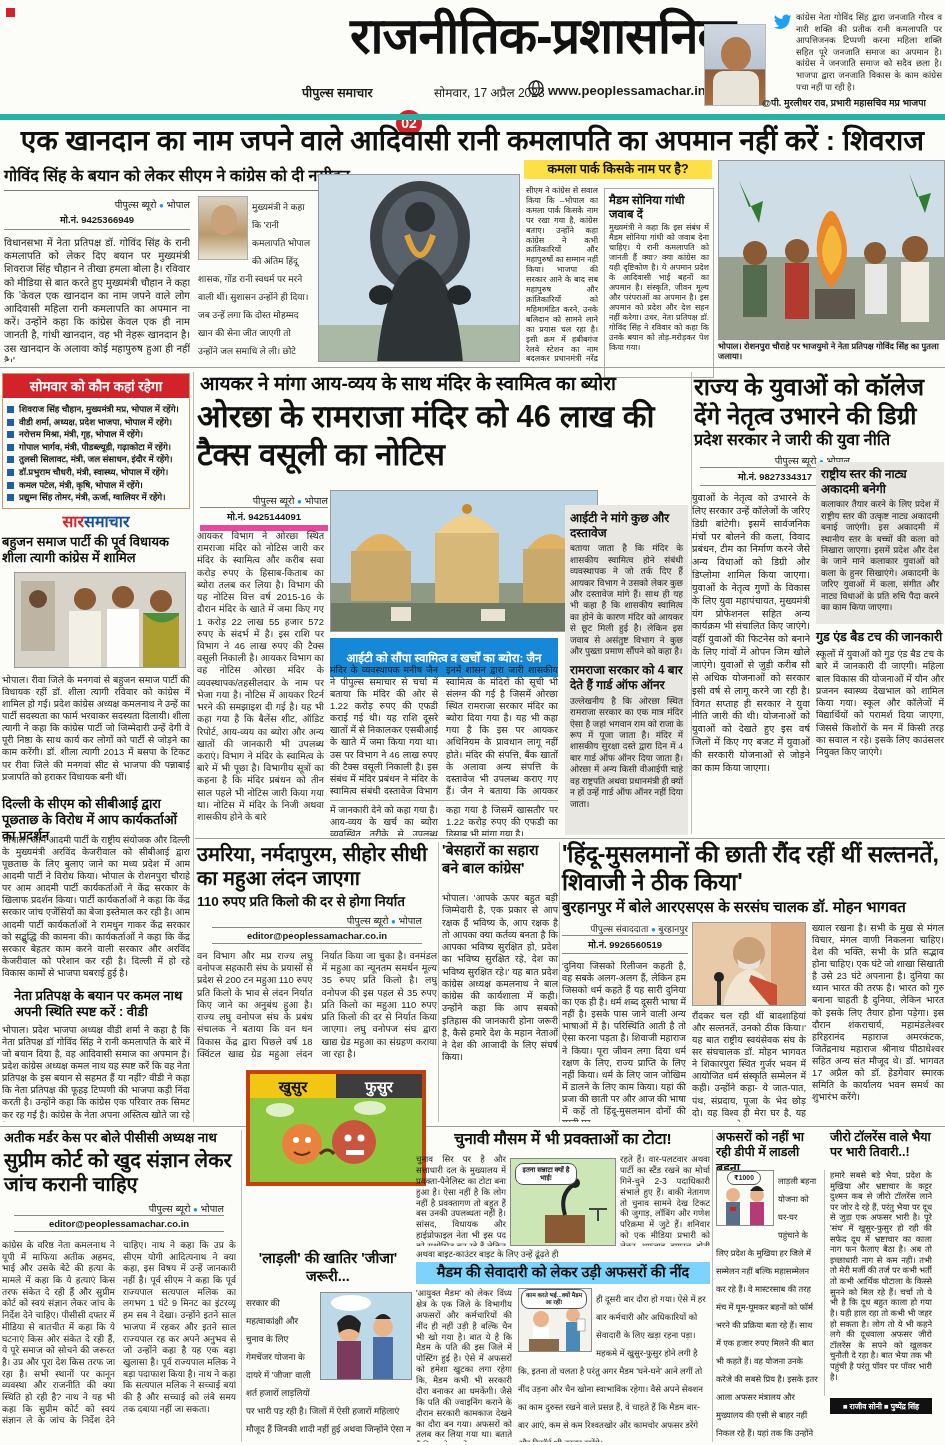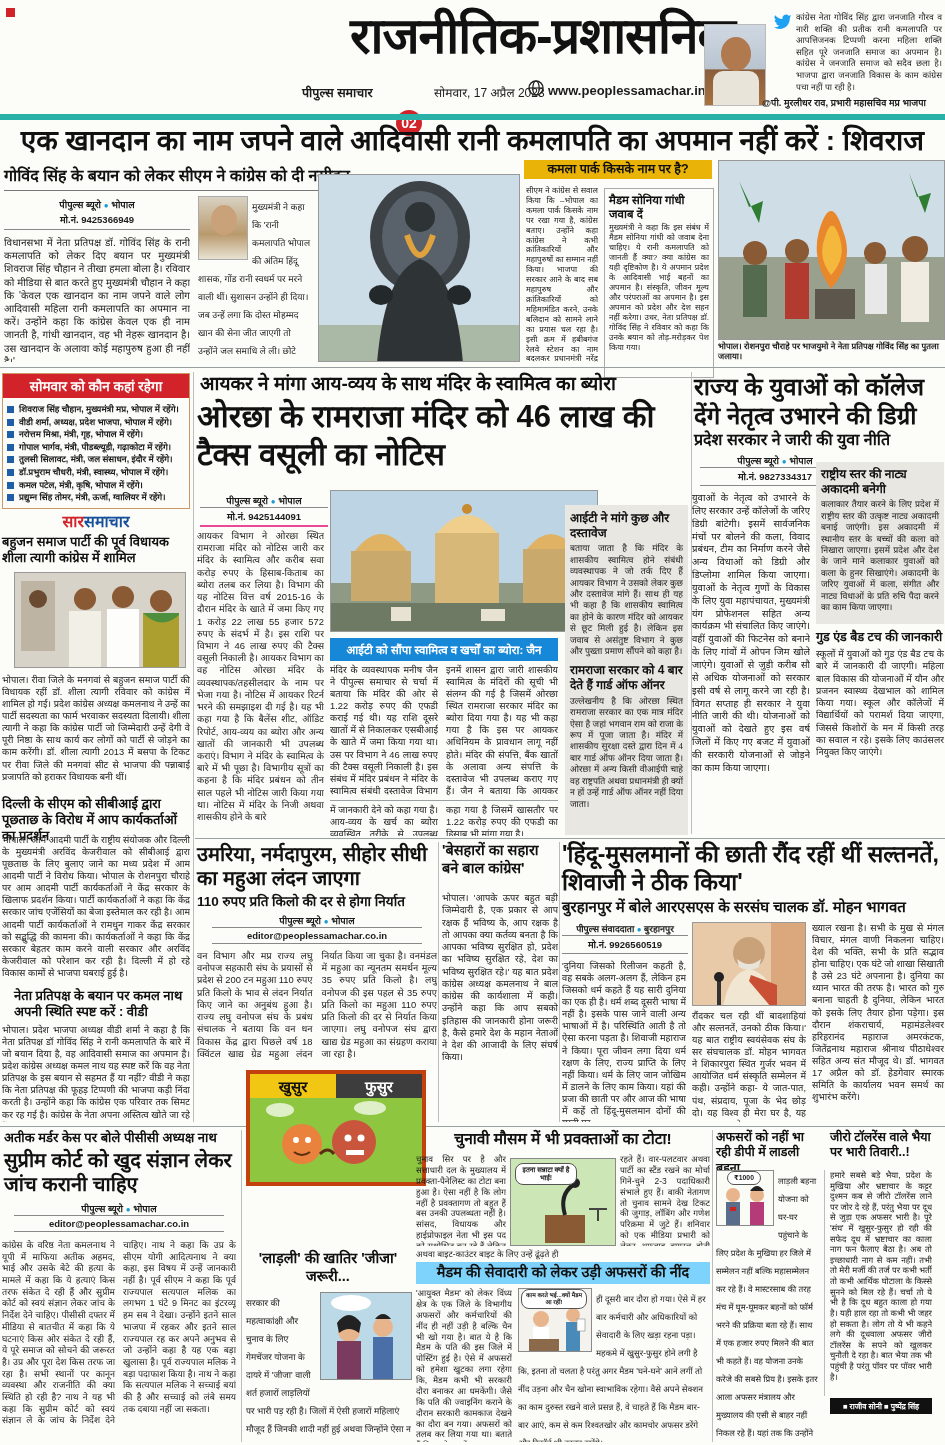--- a/index.html
+++ b/index.html
@@ -10,21 +10,21 @@
   .jt{ text-align:justify; }
   .ov{ overflow:hidden; }
   .b{ font-weight:bold; }
   .ctr{ text-align:center; }
   .red{ color:#d2232a; }
   .blue{ color:#164f9b; }
   .hl{ font-weight:bold; color:#111; line-height:1.22; }
   .body10{ font-size:10px; line-height:1.32; }
   .body9{ font-size:9.3px; line-height:1.3; }
   .body8{ font-size:8.4px; line-height:1.27; }
-  .byl{ font-size:9.5px; font-weight:bold; text-align:center; }
+  .byl{ font-size:9.5px; font-weight:normal; text-align:right; }
   .byl .dot{ color:#1a9cd8; font-size:8px; }
   .phone{ font-size:9.5px; font-weight:bold; text-align:center; }
   .vr{ position:absolute; width:1px; background:#b9bdbd; }
   .hr{ position:absolute; height:1px; background:#9aa0a0; }
   .graybox{ background:#e9e7e2; }
   .ph{ position:absolute; overflow:hidden; }
   .cap{ font-size:8.3px; font-weight:bold; line-height:1.2; }
   .sq{ display:inline-block; width:7px; height:7px; background:#1f5fa8; margin-right:5px; flex:0 0 auto; margin-top:3px;}
   .wi{ display:flex; font-size:8.7px; font-weight:bold; line-height:1.45; }
   .bubble{ position:absolute; background:#fff; border:1px solid #555; border-radius:8px;
@@ -90,21 +90,21 @@
       <ellipse cx="101" cy="62" rx="50" ry="56" fill="#3c4246"></ellipse>
       <ellipse cx="101" cy="62" rx="38" ry="46" fill="#59626a"></ellipse>
       <circle cx="101" cy="42" r="15" fill="#2e3336"></circle>
       <path d="M58 188 Q66 96 101 84 Q136 96 144 188 Z" fill="#2e3336"></path>
       <path d="M88 60 Q101 100 114 60" stroke="#e0a23c" stroke-width="6" fill="none"></path>
       <ellipse cx="62" cy="120" rx="12" ry="10" fill="#23282b"></ellipse>
       <ellipse cx="140" cy="120" rx="12" ry="10" fill="#23282b"></ellipse>
     </svg>
   </div>
 
-  <div class="abs hl red ctr" style="left:524px;top:160px;width:188px;font-size:12.5px;background:#eab308;padding:2px 0;">कमला पार्क किसके नाम पर है?</div>
+  <div class="abs hl red ctr" style="left:524px;top:160px;width:188px;font-size:12.5px;background:#fde047;padding:2px 0;">कमला पार्क किसके नाम पर है?</div>
   <div class="abs jt ov" style="left:526px;top:186px;width:72px;height:176px;font-size:8px;line-height:1.24;">सीएम ने कांग्रेस से सवाल किया कि –भोपाल का कमला पार्क किसके नाम पर रखा गया है, कांग्रेस बताए। उन्होंने कहा कांग्रेस ने कभी क्रांतिकारियों और महापुरुषों का सम्मान न‍हीं किया। भाजपा की सरकार आने के बाद सब महापुरुष और क्रांतिकारियों को महिमामंडित करने, उनके बलिदान को सामने लाने का प्रयास चल रहा है। इसी क्रम में हबीबगंज रेलवे स्टेशन का नाम बदलकर प्रधानमंत्री नरेंद्र मोदी ने रानी कमलापति रेलवे स्टेशन किया। सीएम ने कहा कि केवल एक खानदान का नाम जपने वाले कम से कम प्रदेश और आदिवासियों की गौरव, महिला रानी कमलापति का अपमान तो ना करें।</div>
 
   <div class="abs ov" style="left:604px;top:188px;width:110px;height:190px;border:1px solid #aaa;padding:4px;">
     <div class="hl blue" style="font-size:11.5px;margin-bottom:2px;">मैडम सोनिया गांधी जवाब दें</div>
     <div class="jt" style="font-size:8px;line-height:1.25;">मुख्यमंत्री ने कहा कि इस संबंध में मैडम सोनिया गांधी को जवाब देना चाहिए। ये रानी कमलापति को जानती हैं क्या? क्या कांग्रेस का यही दृष्टिकोण है। ये अपमान प्रदेश के आदिवासी भाई बहनों का अपमान है। संस्कृति, जीवन मूल्य और परंपराओं का अपमान है। इस अपमान को प्रदेश और देश सहन नहीं करेगा। उधर, नेता प्रतिपक्ष डॉ. गोविंद सिंह ने रविवार को कहा कि उनके बयान को तोड़-मरोड़कर पेश किया गया।</div>
   </div>
 
   <div class="ph" style="left:718px;top:160px;width:227px;height:180px;border:1px solid #999;background:linear-gradient(180deg,#cfe0ea 0%,#d8d4c4 45%,#b7a98e 100%);">
     <svg width="227" height="180" viewBox="0 0 227 180" preserveAspectRatio="none">
       <rect width="227" height="180" fill="#cfdde6"></rect>
@@ -190,42 +190,42 @@
   <div class="abs hl" style="left:2px;top:796px;width:188px;font-size:13px;">दिल्ली के सीएम को सीबीआई द्वारा पूछताछ के विरोध में आप कार्यकर्ताओं का प्रदर्शन</div>
   <div class="abs jt ov body9" style="left:2px;top:834px;width:188px;height:150px;">भोपाल। आम आदमी पार्टी के राष्ट्रीय संयोजक और दिल्ली के मुख्यमंत्री अरविंद केजरीवाल को सीबीआई द्वारा पूछताछ के लिए बुलाए जाने का मध्य प्रदेश में आम आदमी पार्टी ने विरोध किया। भोपाल के रोशनपुरा चौराहे पर आम आदमी पार्टी कार्यकर्ताओं ने केंद्र सरकार के खिलाफ प्रदर्शन किया। पार्टी कार्यकर्ताओं ने कहा कि केंद्र सरकार जांच एजेंसियों का बेजा इस्तेमाल कर रही है। आम आदमी पार्टी कार्यकर्ताओं ने रामधुन गाकर केंद्र सरकार को सद्बुद्धि की कामना की। कार्यकर्ताओं ने कहा कि केंद्र सरकार बेहतर काम करने वाली सरकार और अरविंद केजरीवाल को परेशान कर रही है। दिल्ली में हो रहे विकास कामों से भाजपा घबराई हुई है।</div>
 
   <div class="abs hl" style="left:14px;top:988px;width:188px;font-size:13px;">नेता प्रतिपक्ष के बयान पर कमल नाथ अपनी स्थिति स्पष्ट करें : वीडी</div>
   <div class="abs jt ov body9" style="left:2px;top:1024px;width:188px;height:98px;">भोपाल। प्रदेश भाजपा अध्यक्ष वीडी शर्मा ने कहा है कि नेता प्रतिपक्ष डॉ गोविंद सिंह ने रानी कमलापति के बारे में जो बयान दिया है, वह आदिवासी समाज का अपमान है। प्रदेश कांग्रेस अध्यक्ष कमल नाथ यह स्पष्ट करें कि वह नेता प्रतिपक्ष के इस बयान से सहमत हैं या नहीं? वीडी ने कहा कि नेता प्रतिपक्ष की फूहड़ टिप्पणी की भाजपा कड़ी निंदा करती है। उन्होंने कहा कि कांग्रेस एक परिवार तक सिमट कर रह गई है। कांग्रेस के नेता अपना अस्तित्व खोते जा रहे हैं।</div>
 
   <div class="abs hl" style="left:200px;top:372px;width:490px;font-size:19px;font-weight:600;">आयकर ने मांगा आय-व्यय के साथ मंदिर के स्वामित्व का ब्योरा</div>
   <div class="abs hl" style="left:197px;top:398px;width:494px;font-size:31px;">ओरछा के रामराजा मंदिर को 46 लाख की टैक्स वसूली का नोटिस</div>
   <div class="abs" style="left:200px;top:494px;width:128px;">
     <div class="byl"><span>पीपुल्स ब्यूरो</span> <span class="dot">●</span> <span>भोपाल</span></div>
-    <div class="phone" style="border-top:1px solid #888;border-bottom:2px solid #ec4899;padding:2px 0;">मो.नं. 9425144091</div>
+    <div class="phone" style="border-top:1px solid #888;border-bottom:6px solid #ec4899;padding:2px 0;">मो.नं. 9425144091</div>
   </div>
   <div class="abs jt ov" style="left:197px;top:530px;width:127px;height:306px;font-size:9.4px;line-height:1.3;">आयकर विभाग ने ओरछा स्थित रामराजा मंदिर को नोटिस जारी कर मंदिर के स्वामित्व और करीब सवा करोड़ रुपए के हिसाब-किताब का ब्योरा तलब कर लिया है। विभाग की यह नोटिस वित्त वर्ष 2015-16 के दौरान मंदिर के खाते में जमा किए गए 1 करोड़ 22 लाख 55 हजार 572 रुपए के संदर्भ में है। इस राशि पर विभाग ने 46 लाख रुपए की टैक्स वसूली निकाली है। आयकर विभाग का वह नोटिस ओरछा मंदिर के व्यवस्थापक/तहसीलदार के नाम पर भेजा गया है। नोटिस में आयकर रिटर्न भरने की समझाइश दी गई है। यह भी कहा गया है कि बैलेंस शीट, ऑडिट रिपोर्ट, आय-व्यय का ब्योरा और अन्य खातों की जानकारी भी उपलब्ध कराएं। विभाग ने मंदिर के स्वामित्व के बारे में भी पूछा है। विभागीय सूत्रों का कहना है कि मंदिर प्रबंधन को तीन साल पहले भी नोटिस जारी किया गया था। नोटिस में मंदिर के निजी अथवा शासकीय होने के बारे</div>
 
   <div class="ph" style="left:330px;top:490px;width:268px;height:142px;border:1px solid #999;">
     <svg width="268" height="142" viewBox="0 0 268 142" preserveAspectRatio="none">
       <rect width="268" height="142" fill="#bcd4e4"></rect>
       <rect y="92" width="268" height="50" fill="#8f9a84"></rect>
       <rect x="20" y="60" width="60" height="50" fill="#caa96c"></rect>
         <path d="M24 60 q26 -34 52 0z" fill="#e0b264"></path>
       <rect x="104" y="42" width="64" height="70" fill="#d8b878"></rect>
         <path d="M106 42 q30 -36 60 0z" fill="#f0cf8c"></path>
         <circle cx="136" cy="18" r="5" fill="#c98a2e"></circle>
       <rect x="192" y="58" width="56" height="54" fill="#caa96c"></rect>
         <path d="M196 58 q24 -30 48 0z" fill="#e0b264"></path>
       <rect y="112" width="268" height="30" fill="#6f7a64"></rect>
       <rect x="60" y="116" width="20" height="14" fill="#e8e2d2"></rect>
         <rect x="150" y="118" width="24" height="12" fill="#e8e2d2"></rect>
     </svg>
   </div>
 
-  <div class="abs ctr" style="left:330px;top:638px;width:228px;background:#1787d8;color:#fff;font-weight:bold;font-size:11.5px;padding:4px 0;white-space:nowrap;overflow:hidden;">आईटी को सौंपा स्वामित्व व खर्चों का ब्योरा: जैन</div>
+  <div class="abs ctr" style="left:330px;top:638px;width:228px;background:#1787d8;color:#fff;font-weight:bold;font-size:11.5px;padding:12px 0;white-space:nowrap;overflow:hidden;">आईटी को सौंपा स्वामित्व व खर्चों का ब्योरा: जैन</div>
   <div class="abs jt ov" style="left:330px;top:664px;width:108px;height:132px;font-size:9.3px;line-height:1.3;">मंदिर के व्यवस्थापक मनीष जैन ने पीपुल्स समाचार से चर्चा में बताया कि मंदिर की ओर से 1.22 करोड़ रुपए की एफडी कराई गई थी। यह राशि दूसरे खातों में से निकालकर एसबीआई के खाते में जमा किया गया था। उस पर विभाग ने 46 लाख रुपए की टैक्स वसूली निकाली है। इस संबंध में मंदिर प्रबंधन ने मंदिर के स्वामित्व संबंधी दस्तावेज विभाग को उपलब्ध कराए हैं।</div>
   <div class="abs jt ov" style="left:446px;top:664px;width:112px;height:132px;font-size:9.3px;line-height:1.3;">इनमें शासन द्वारा जारी शासकीय स्वामित्व के मंदिरों की सूची भी संलग्न की गई है जिसमें ओरछा स्थित रामराजा सरकार मंदिर का ब्योरा दिया गया है। यह भी कहा गया है कि इस पर आयकर अधिनियम के प्रावधान लागू नहीं होते। मंदिर की संपत्ति, बैंक खातों के अलावा अन्य संपत्ति के दस्तावेज भी उपलब्ध कराए गए हैं। जैन ने बताया कि आयकर विभाग को जवाब भेज दिया गया है।</div>
   <div class="hr" style="left:330px;top:800px;width:228px;"></div>
   <div class="abs jt ov" style="left:330px;top:804px;width:108px;height:32px;font-size:9.3px;line-height:1.3;">में जानकारी देने को कहा गया है। आय-व्यय के खर्च का ब्योरा व्यवस्थित तरीके से उपलब्ध कराने को</div>
   <div class="abs jt ov" style="left:446px;top:804px;width:112px;height:32px;font-size:9.3px;line-height:1.3;">कहा गया है जिसमें खासतौर पर 1.22 करोड़ रुपए की एफडी का हिसाब भी मांगा गया है।</div>
 
   <div class="abs graybox ov" style="left:565px;top:505px;width:123px;height:330px;padding:6px 5px;">
     <div class="hl" style="font-size:12px;">आईटी ने मांगे कुछ और दस्तावेज</div>
     <div class="jt" style="font-size:8.8px;line-height:1.3;margin:3px 0 6px;">बताया जाता है कि मंदिर के शासकीय स्वामित्व होने संबंधी व्यवस्थापक ने जो तर्क दिए हैं आयकर विभाग ने उसको लेकर कुछ और दस्तावेज मांगे हैं। साथ ही यह भी कहा है कि शासकीय स्वामित्व का होने के कारण मंदिर को आयकर से छूट मिली हुई है। लेकिन इस जवाब से असंतुष्ट विभाग ने कुछ और पुख्ता प्रमाण सौंपने को कहा है।</div>
     <div class="hl" style="font-size:12px;">रामराजा सरकार को 4 बार देते हैं गार्ड ऑफ ऑनर</div>

